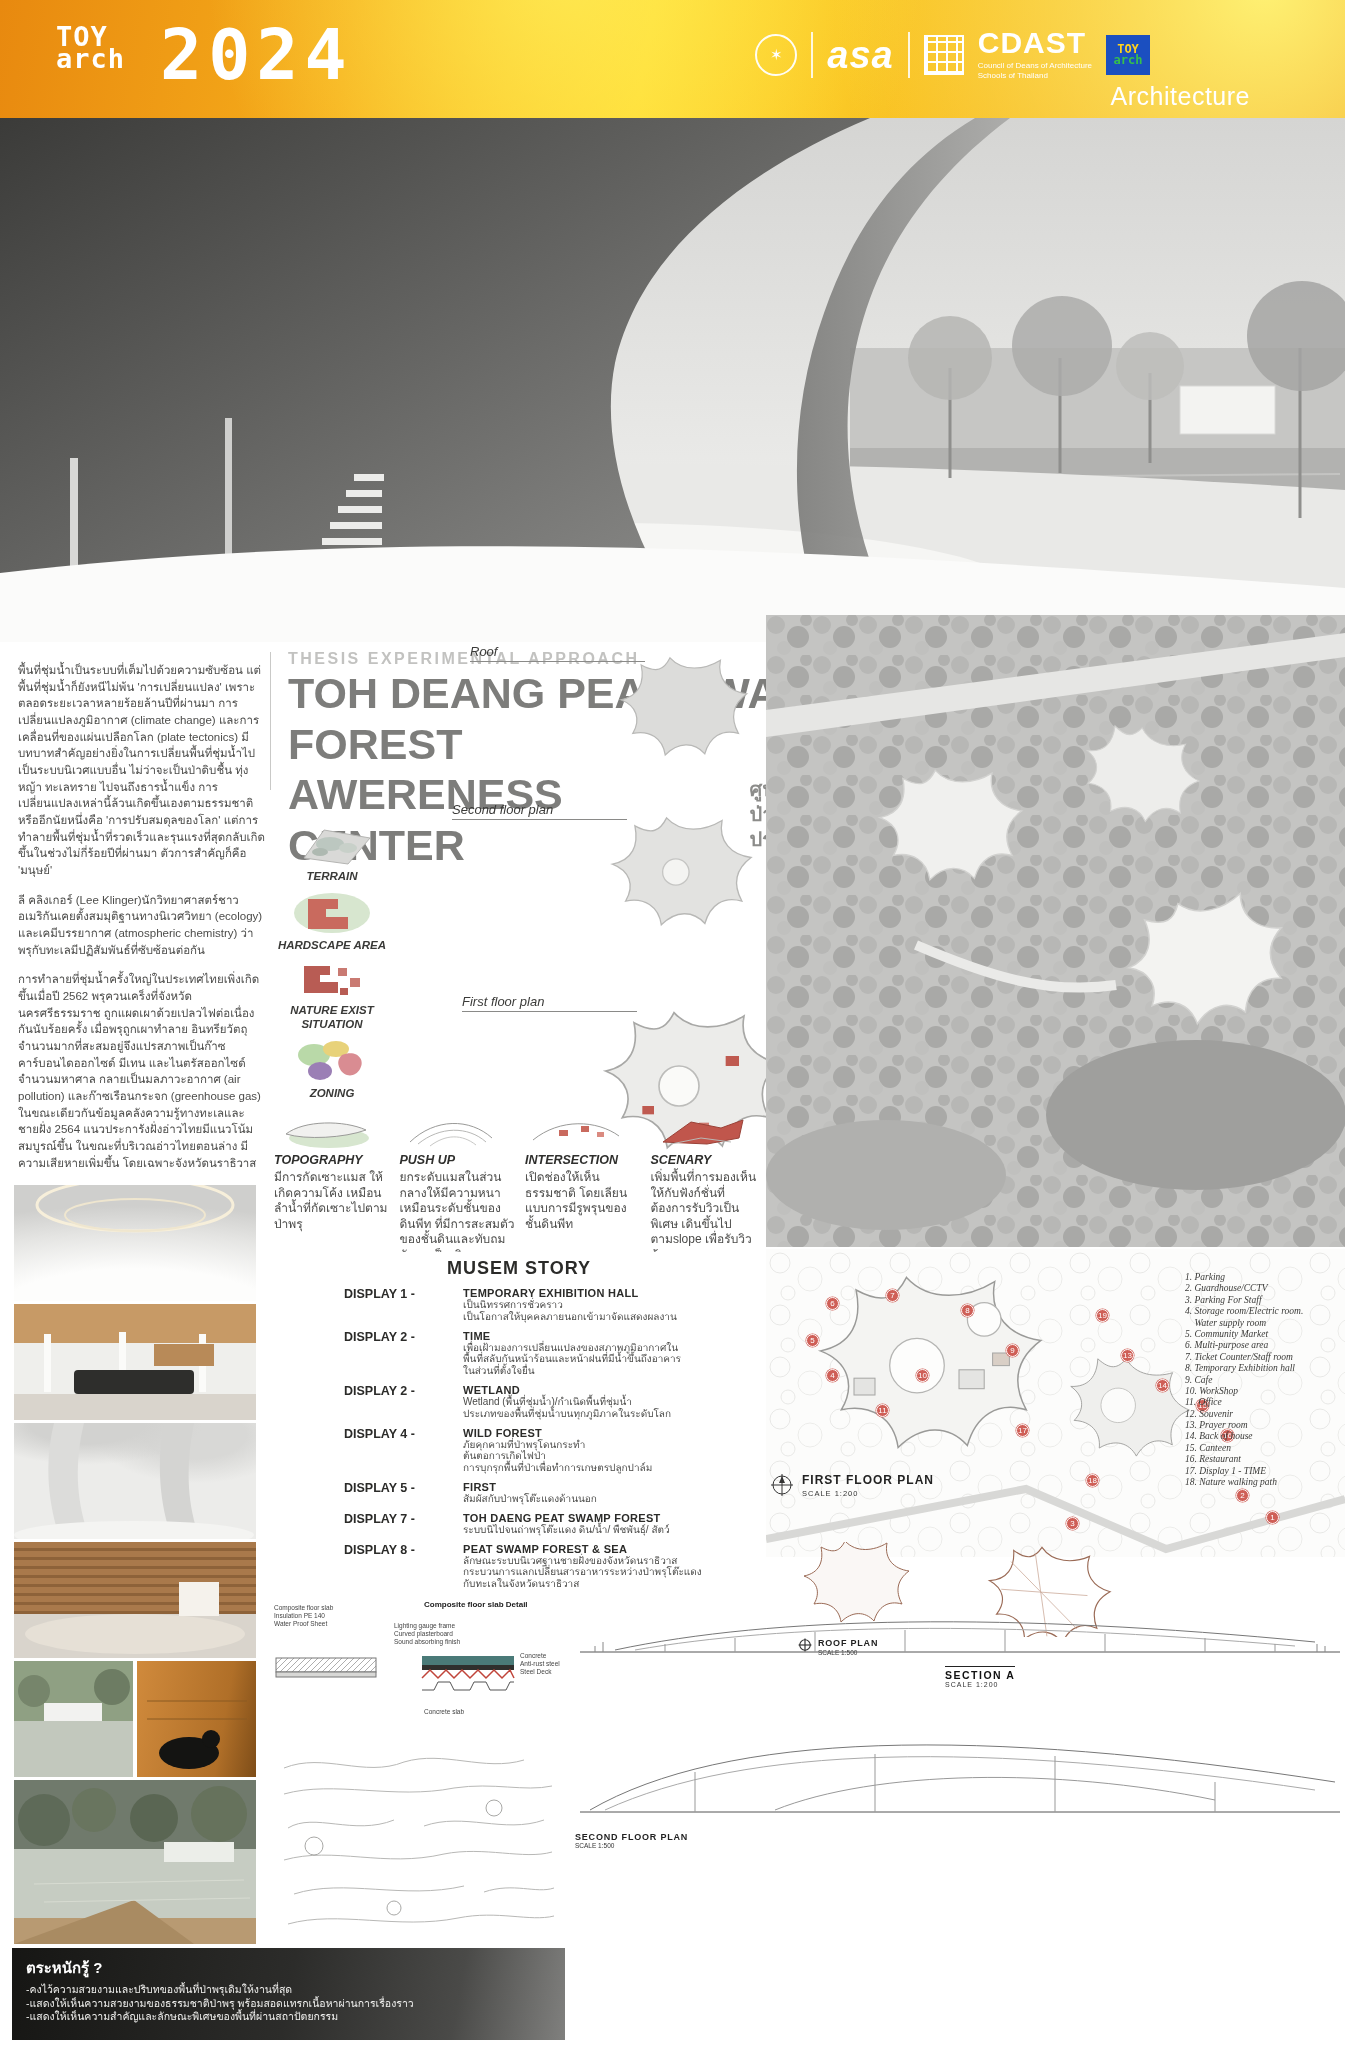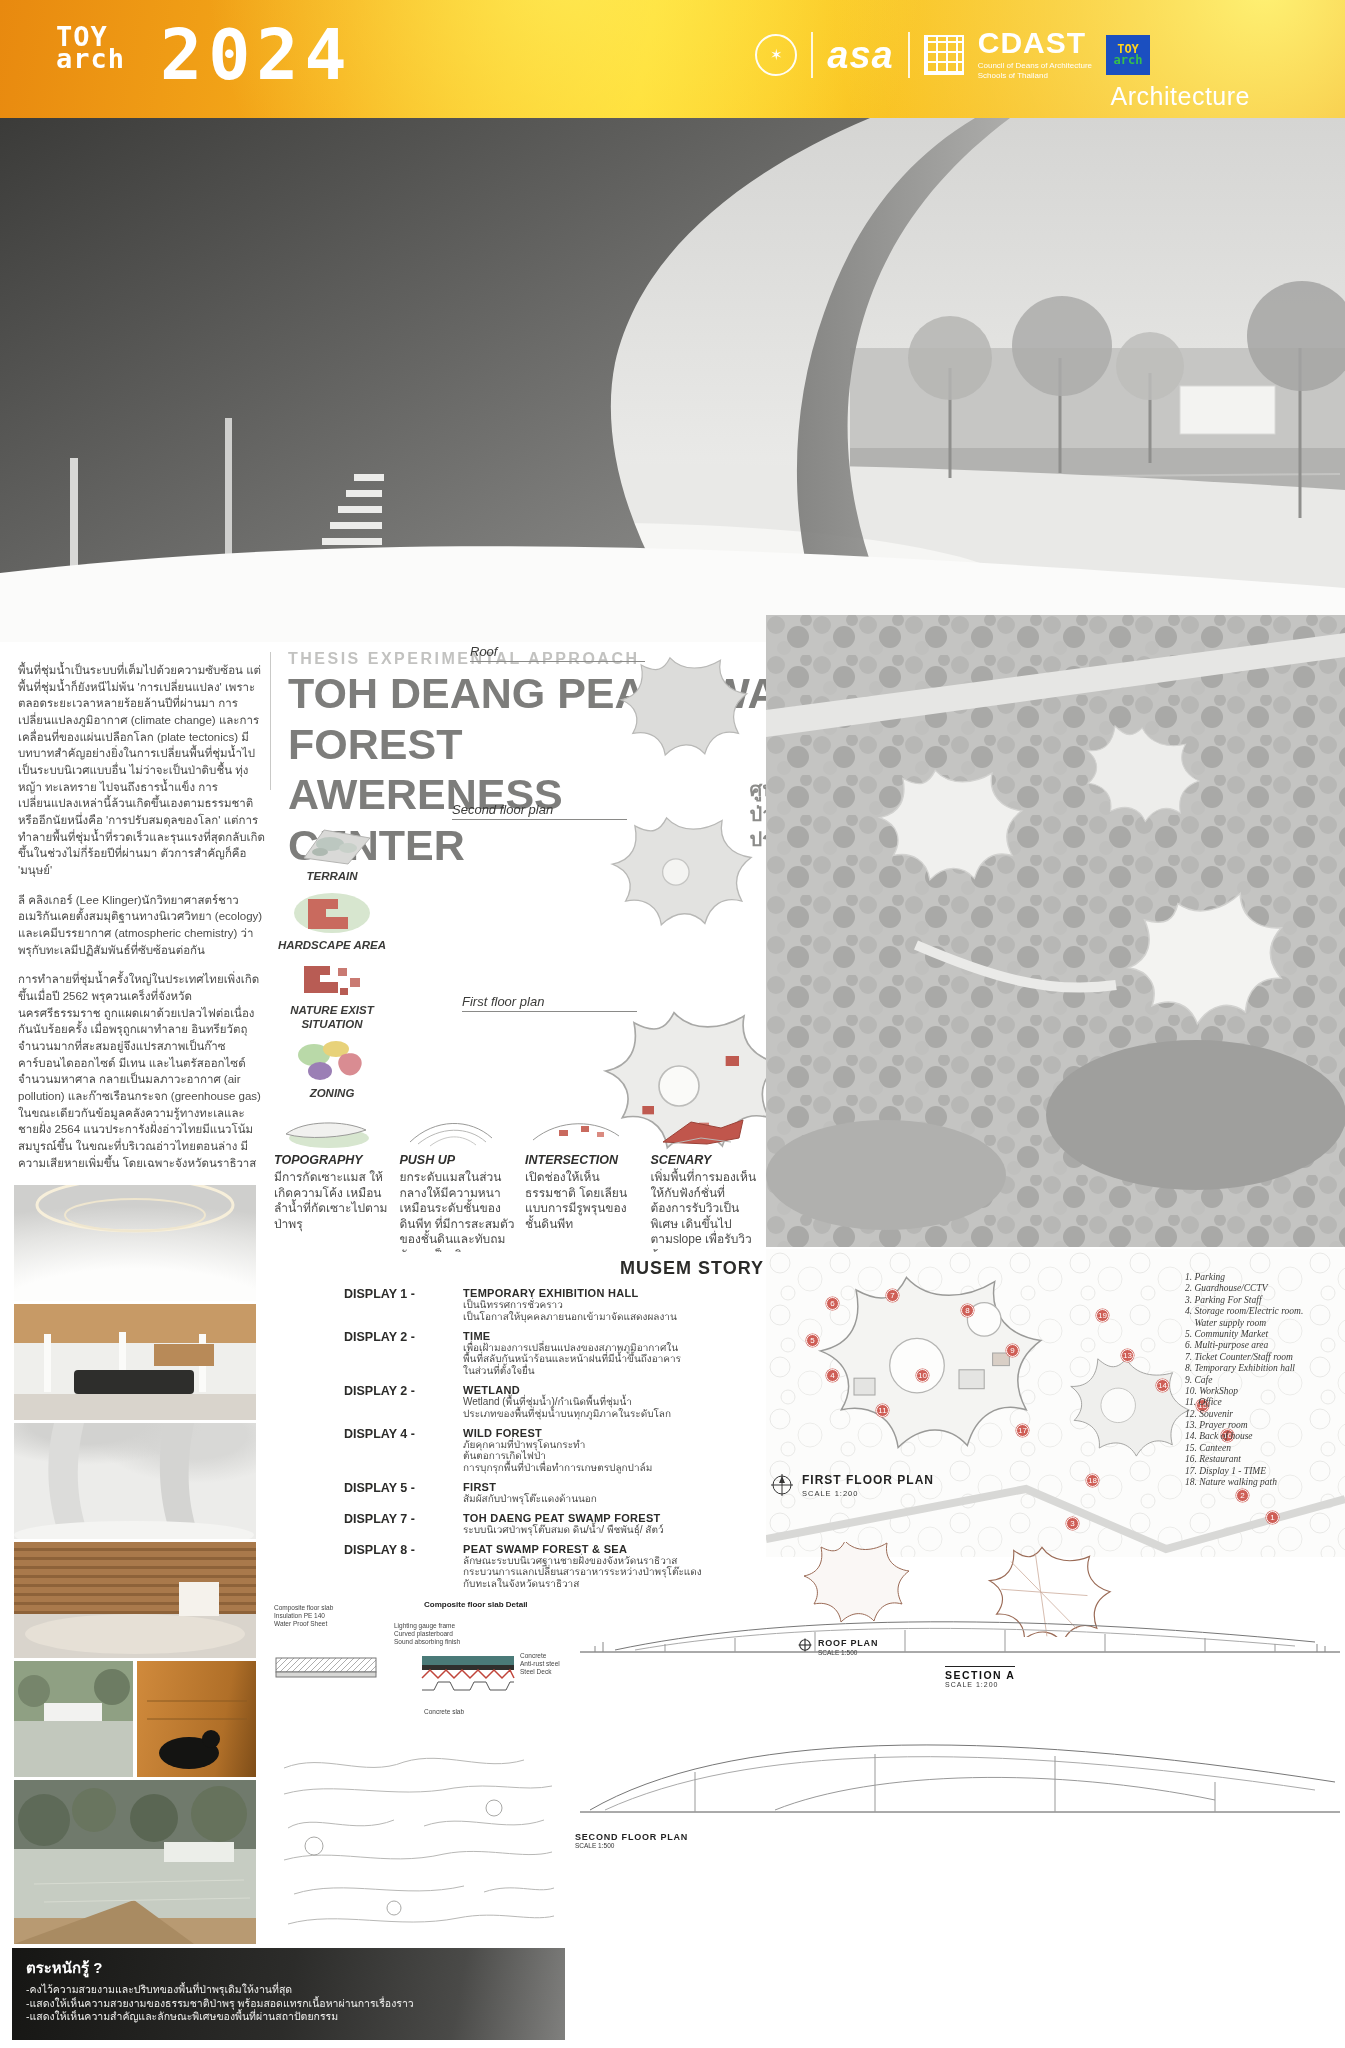--- a/index.html
+++ b/index.html
@@ -69,21 +69,21 @@
   .aerial{left:766px;top:615px;width:579px;height:632px;background:#c8c8c6;overflow:hidden;}
 
   
   .concept-row{left:274px;top:1112px;width:492px;display:flex;gap:10px;}
   .concept-item{width:118px;display:flex;flex-direction:column;}
   .concept-label{font-size:12.5px;font-weight:bold;font-style:italic;color:#2f2f2d;margin:3px 0 3px 0;}
   .concept-cap{font-size:12px;line-height:1.3;color:#4a4a48;}
 
   
   .musem{left:274px;top:1252px;width:490px;height:340px;background:#fff;}
-  .musem-heading{text-align:right;font-size:18px;font-weight:bold;color:#2b2b29;letter-spacing:1px;margin:6px 0 8px 0;}
+  .musem-heading{text-align:center;font-size:18px;font-weight:bold;color:#2b2b29;letter-spacing:1px;margin:6px 0 8px 0;}
   .disp-row{display:grid;grid-template-columns:105px 1fr;column-gap:14px;margin:0 0 7px 70px;}
   .disp-label{font-size:12.5px;font-weight:bold;color:#2b2b29;white-space:nowrap;}
   .disp-title{font-size:11px;font-weight:bold;color:#2b2b29;letter-spacing:.3px;}
   .disp-desc div{font-size:10px;color:#4a4a48;line-height:1.18;}
 
   
   .siteplan{left:766px;top:1249px;width:579px;height:308px;background:#fcfcfb;}
   .legend{position:absolute;left:419px;top:23px;width:155px;
           font-family:"Liberation Serif",serif;font-style:italic;font-size:9.5px;line-height:1.2;color:#3a3a38;}
   .legend div{white-space:pre-wrap;}
@@ -434,21 +434,21 @@
         <div class="disp-desc">
             <div>สัมผัสกับป่าพรุโต๊ะแดงด้านนอก</div>
           </div>
         </div>
     </div>
     <div class="disp-row">
       <div class="disp-label">DISPLAY 7 -</div>
       <div>
           <div class="disp-title">TOH DAENG PEAT SWAMP FOREST</div>
         <div class="disp-desc">
-            <div>ระบบนิเวศป่าพรุโต๊บสมด ดิน/น้ำ/ พืชพันธุ์/ สัตว์</div>
+            <div>ระบบนิไปจนถ่าพรุโต๊ะแดง ดิน/น้ำ/ พืชพันธุ์/ สัตว์</div>
           </div>
         </div>
     </div>
     <div class="disp-row">
       <div class="disp-label">DISPLAY 8 -</div>
       <div>
           <div class="disp-title">PEAT SWAMP FOREST &amp; SEA</div>
         <div class="disp-desc">
             <div>ลักษณะระบบนิเวศฐานชายฝั่งของจังหวัดนราธิวาส</div>
             <div>กระบวนการแลกเปลี่ยนสารอาหารระหว่างป่าพรุโต๊ะแดง</div>

